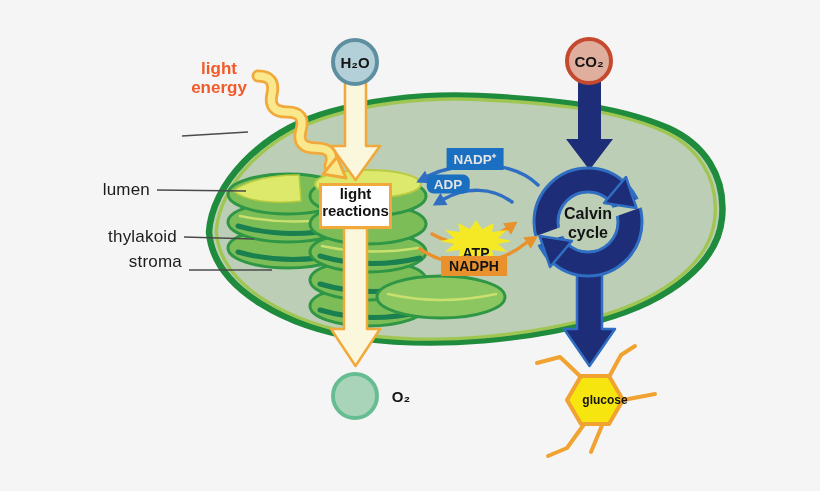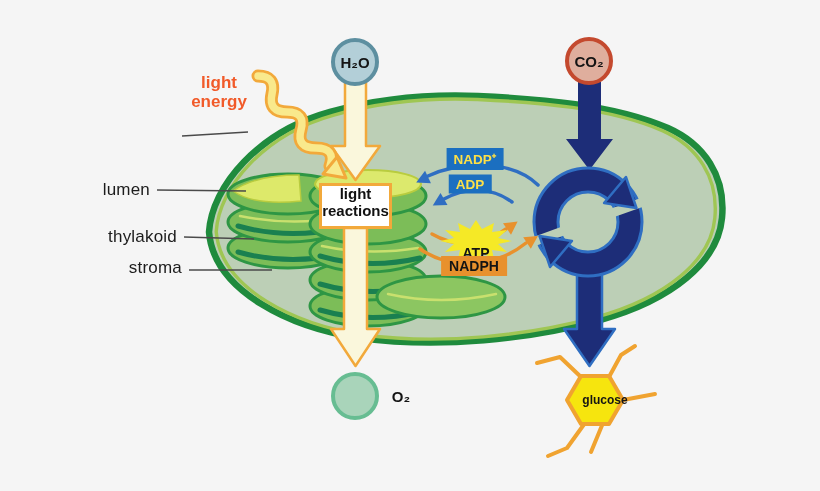--- a/index.html
+++ b/index.html
@@ -37,28 +37,28 @@
   .mol-co2{fill:var(--co2_fill);stroke:var(--co2_border);stroke-width:4;}
   .mol-o2{fill:var(--o2_fill);stroke:var(--o2_border);stroke-width:4;}
   .leader{stroke:#4a4a4a;stroke-width:1.6;}
 
   
   .ov{position:absolute;transform:translate(-50%,-50%);white-space:nowrap;color:#141414;}
   .ov-right{position:absolute;transform:translate(-100%,-50%);white-space:nowrap;
             font-size:17px;color:#1c1c1c;letter-spacing:.2px;}
   .mol-label{font-weight:bold;font-size:15px;}
   .light-energy{font-weight:bold;font-size:17px;color:var(--light_energy_color);
-                white-space:normal;width:64px;text-align:center;line-height:1.12;margin-top:14px;}
+                white-space:normal;width:64px;text-align:center;line-height:1.12;}
   .lr-box{position:absolute;left:319px;top:183px;width:67px;height:40px;
           background:#ffffff;border:3px solid var(--cream_arrow_border);
           display:flex;justify-content:center;text-align:center;
           font-weight:bold;font-size:15px;line-height:1.1;color:#111;}
   .calvin{font-weight:bold;font-size:16px;white-space:normal;width:64px;
           text-align:center;line-height:1.2;}
-  .tag-blue{background:var(--blue_label_bg);color:#fde047;font-weight:bold;font-size:13.5px;
+  .tag-blue{background:var(--blue_label_bg);color:#e5e5e5;font-weight:bold;font-size:13.5px;
             padding:2px 7px;}
   .tag-orange{background:var(--orange_label_bg);color:#141414;font-weight:bold;font-size:14px;
               padding:2px 8px;}
   .atp-text{font-weight:bold;font-size:14px;margin-top:12px;}
   .glucose-text{font-weight:bold;font-size:12px;margin-left:11px;}
 </style>
 </head>
 <body>
 
 <div id="stage">
@@ -162,33 +162,34 @@
   <g class="leader">
     <line x1="182" y1="136" x2="248" y2="132"></line>
     <line x1="157" y1="190" x2="246" y2="191"></line>
     <line x1="184" y1="237" x2="254" y2="239"></line>
     <line x1="189" y1="270" x2="272" y2="270"></line>
   </g>
 </svg>
 
 <div class="ov-right" style="left:150px;top:190px;">lumen</div>
 <div class="ov-right" style="left:177px;top:237px;">thylakoid</div>
-<div class="ov-right" style="left:182px;top:268px;">stroma</div>
+<div class="ov-right" style="left:182px;top:262px;">stroma</div>
 
 <div class="ov light-energy" style="left:219px;top:78px;">light energy</div>
 
 <div class="ov mol-label" style="left:355px;top:62px;">H₂O</div>
 <div class="ov mol-label" style="left:589px;top:61px;">CO₂</div>
 <div class="ov mol-label" style="left:356px;top:396px;margin-left:45px;">O₂</div>
 
 <div class="lr-box">
   <span style="white-space:normal;">light reactions</span>
 </div>
 
+<div class="ov calvin" style="left:588px;top:223px;">Calvin cycle</div>
 
 <div class="ov tag-blue" style="left:475px;top:159px;">NADP⁺</div>
-<div class="ov tag-blue" style="left:470px;top:184px;">ADP</div>
+<div class="ov tag-blue" style="left:448px;top:184px;border-radius:7px;">ADP</div>
 <div class="ov atp-text" style="left:476px;top:241px;">ATP</div>
 <div class="ov tag-orange" style="left:474px;top:266px;">NADPH</div>
 
 <div class="ov glucose-text" style="left:594px;top:400px;">glucose</div>
 
 </div>
 
 </body></html>

